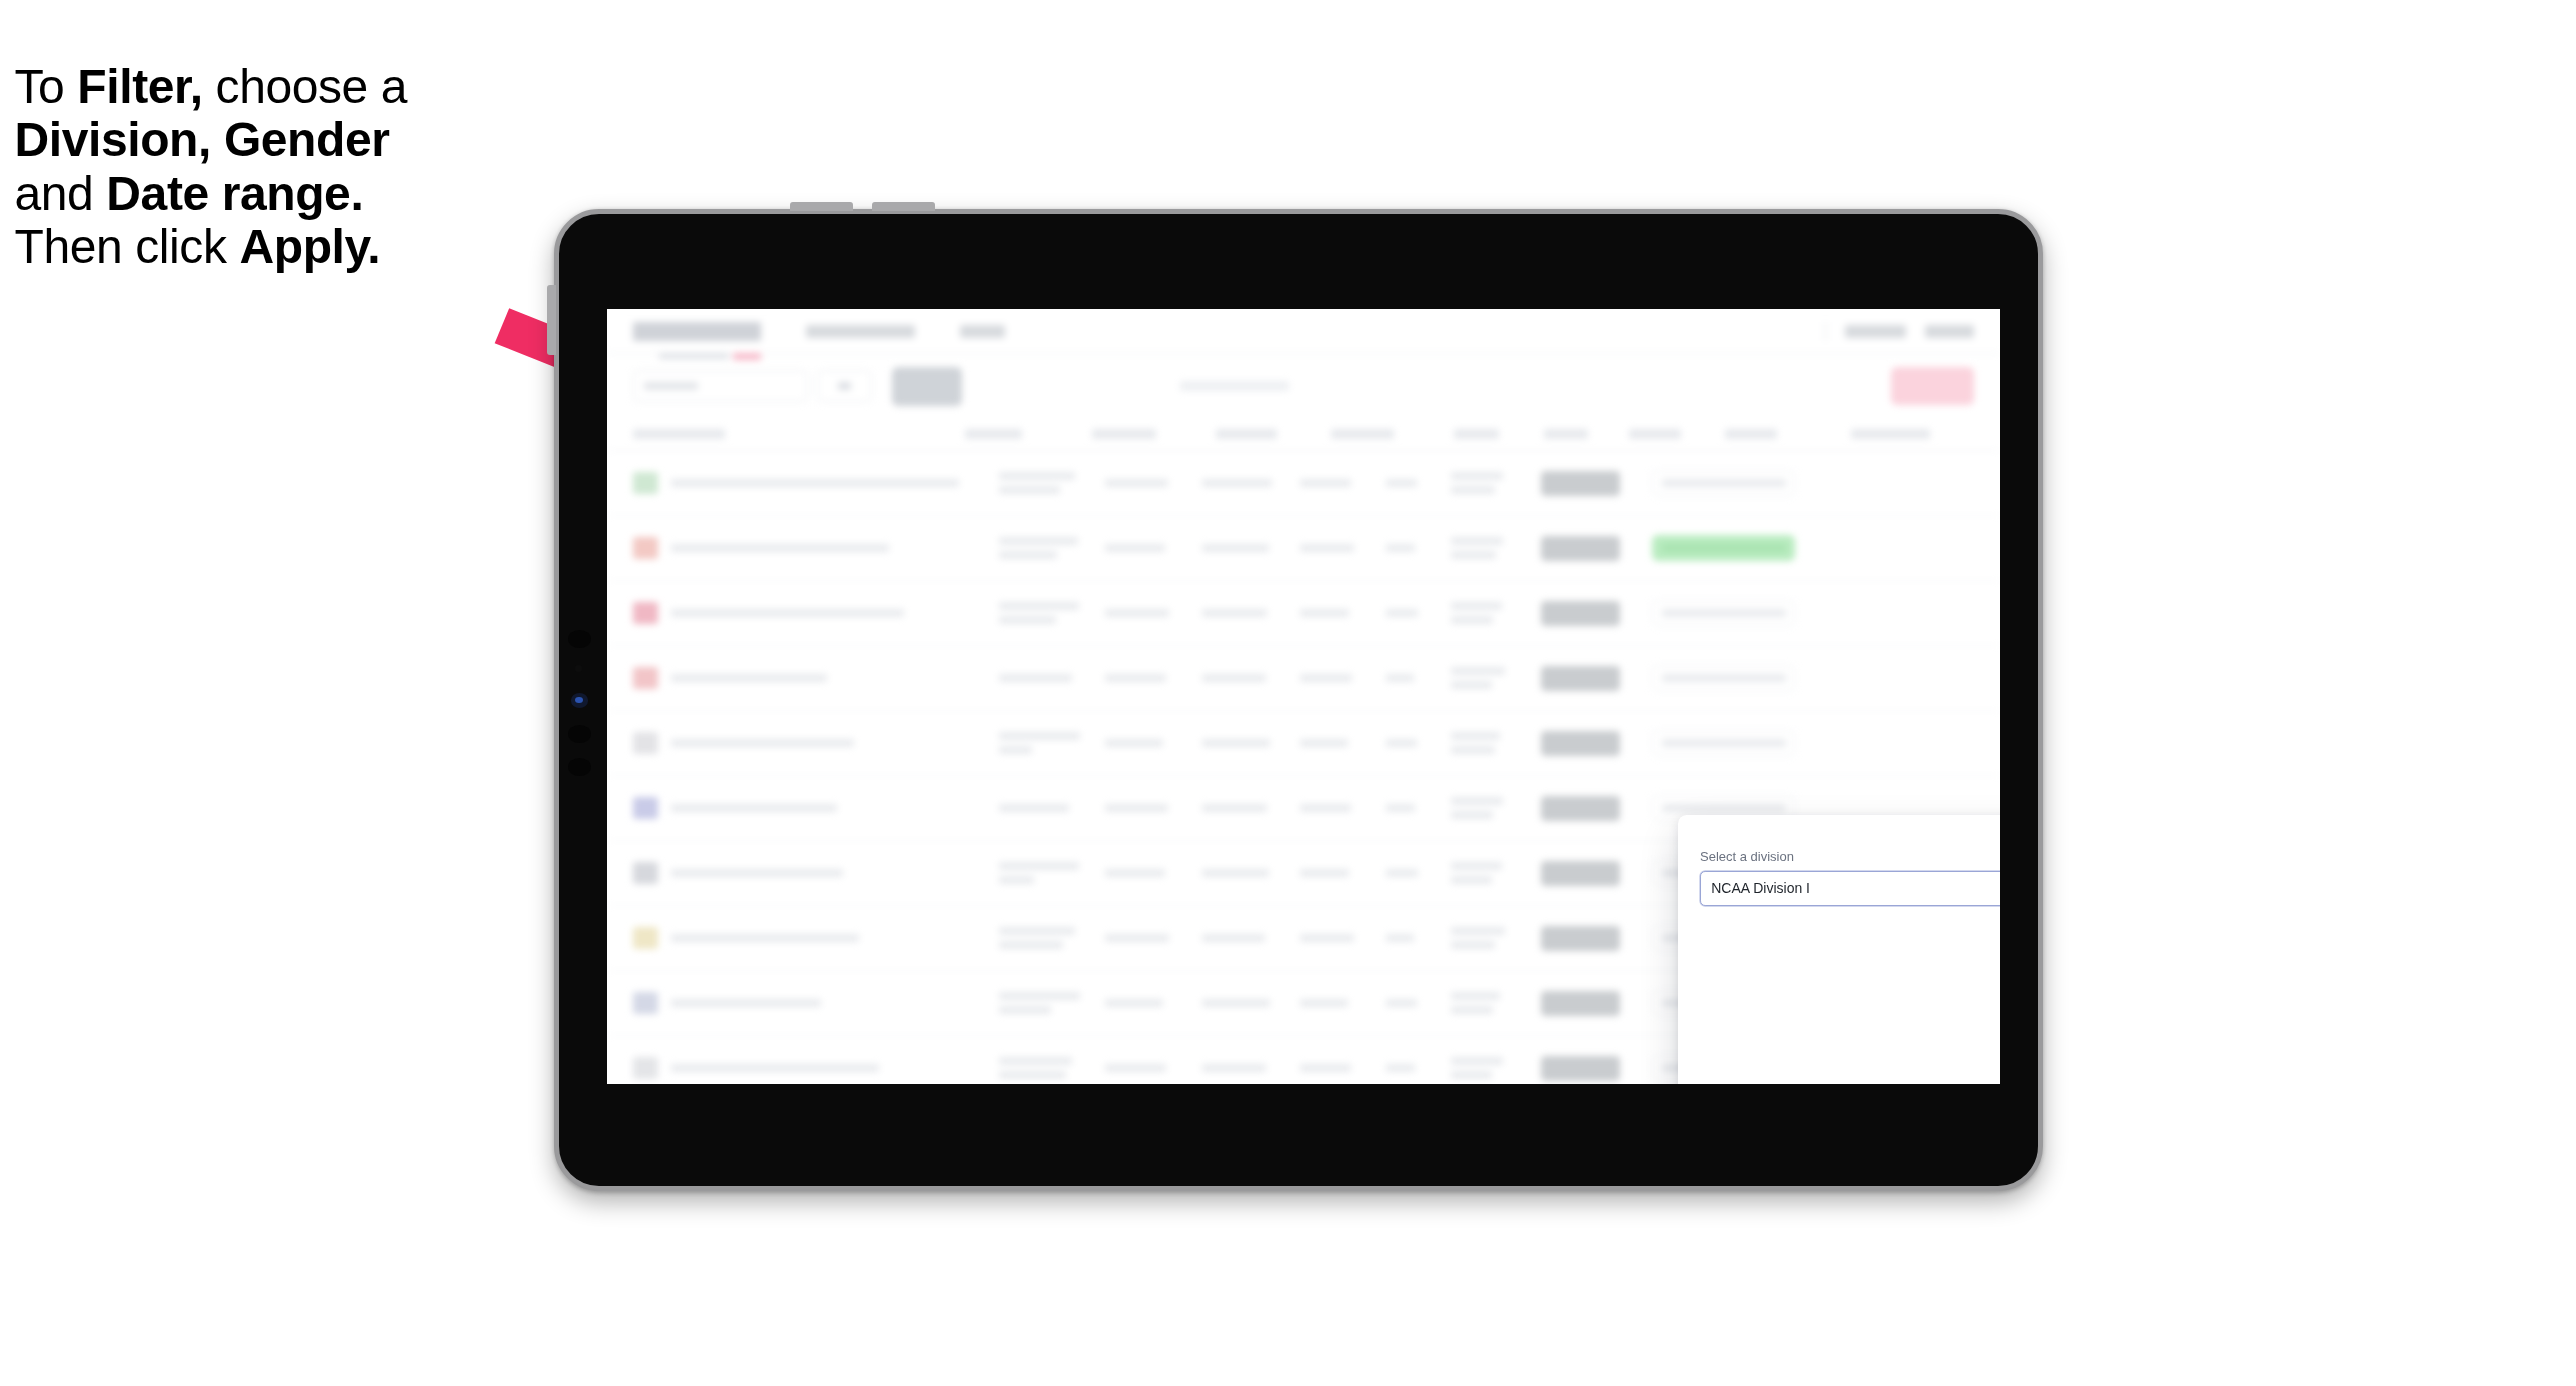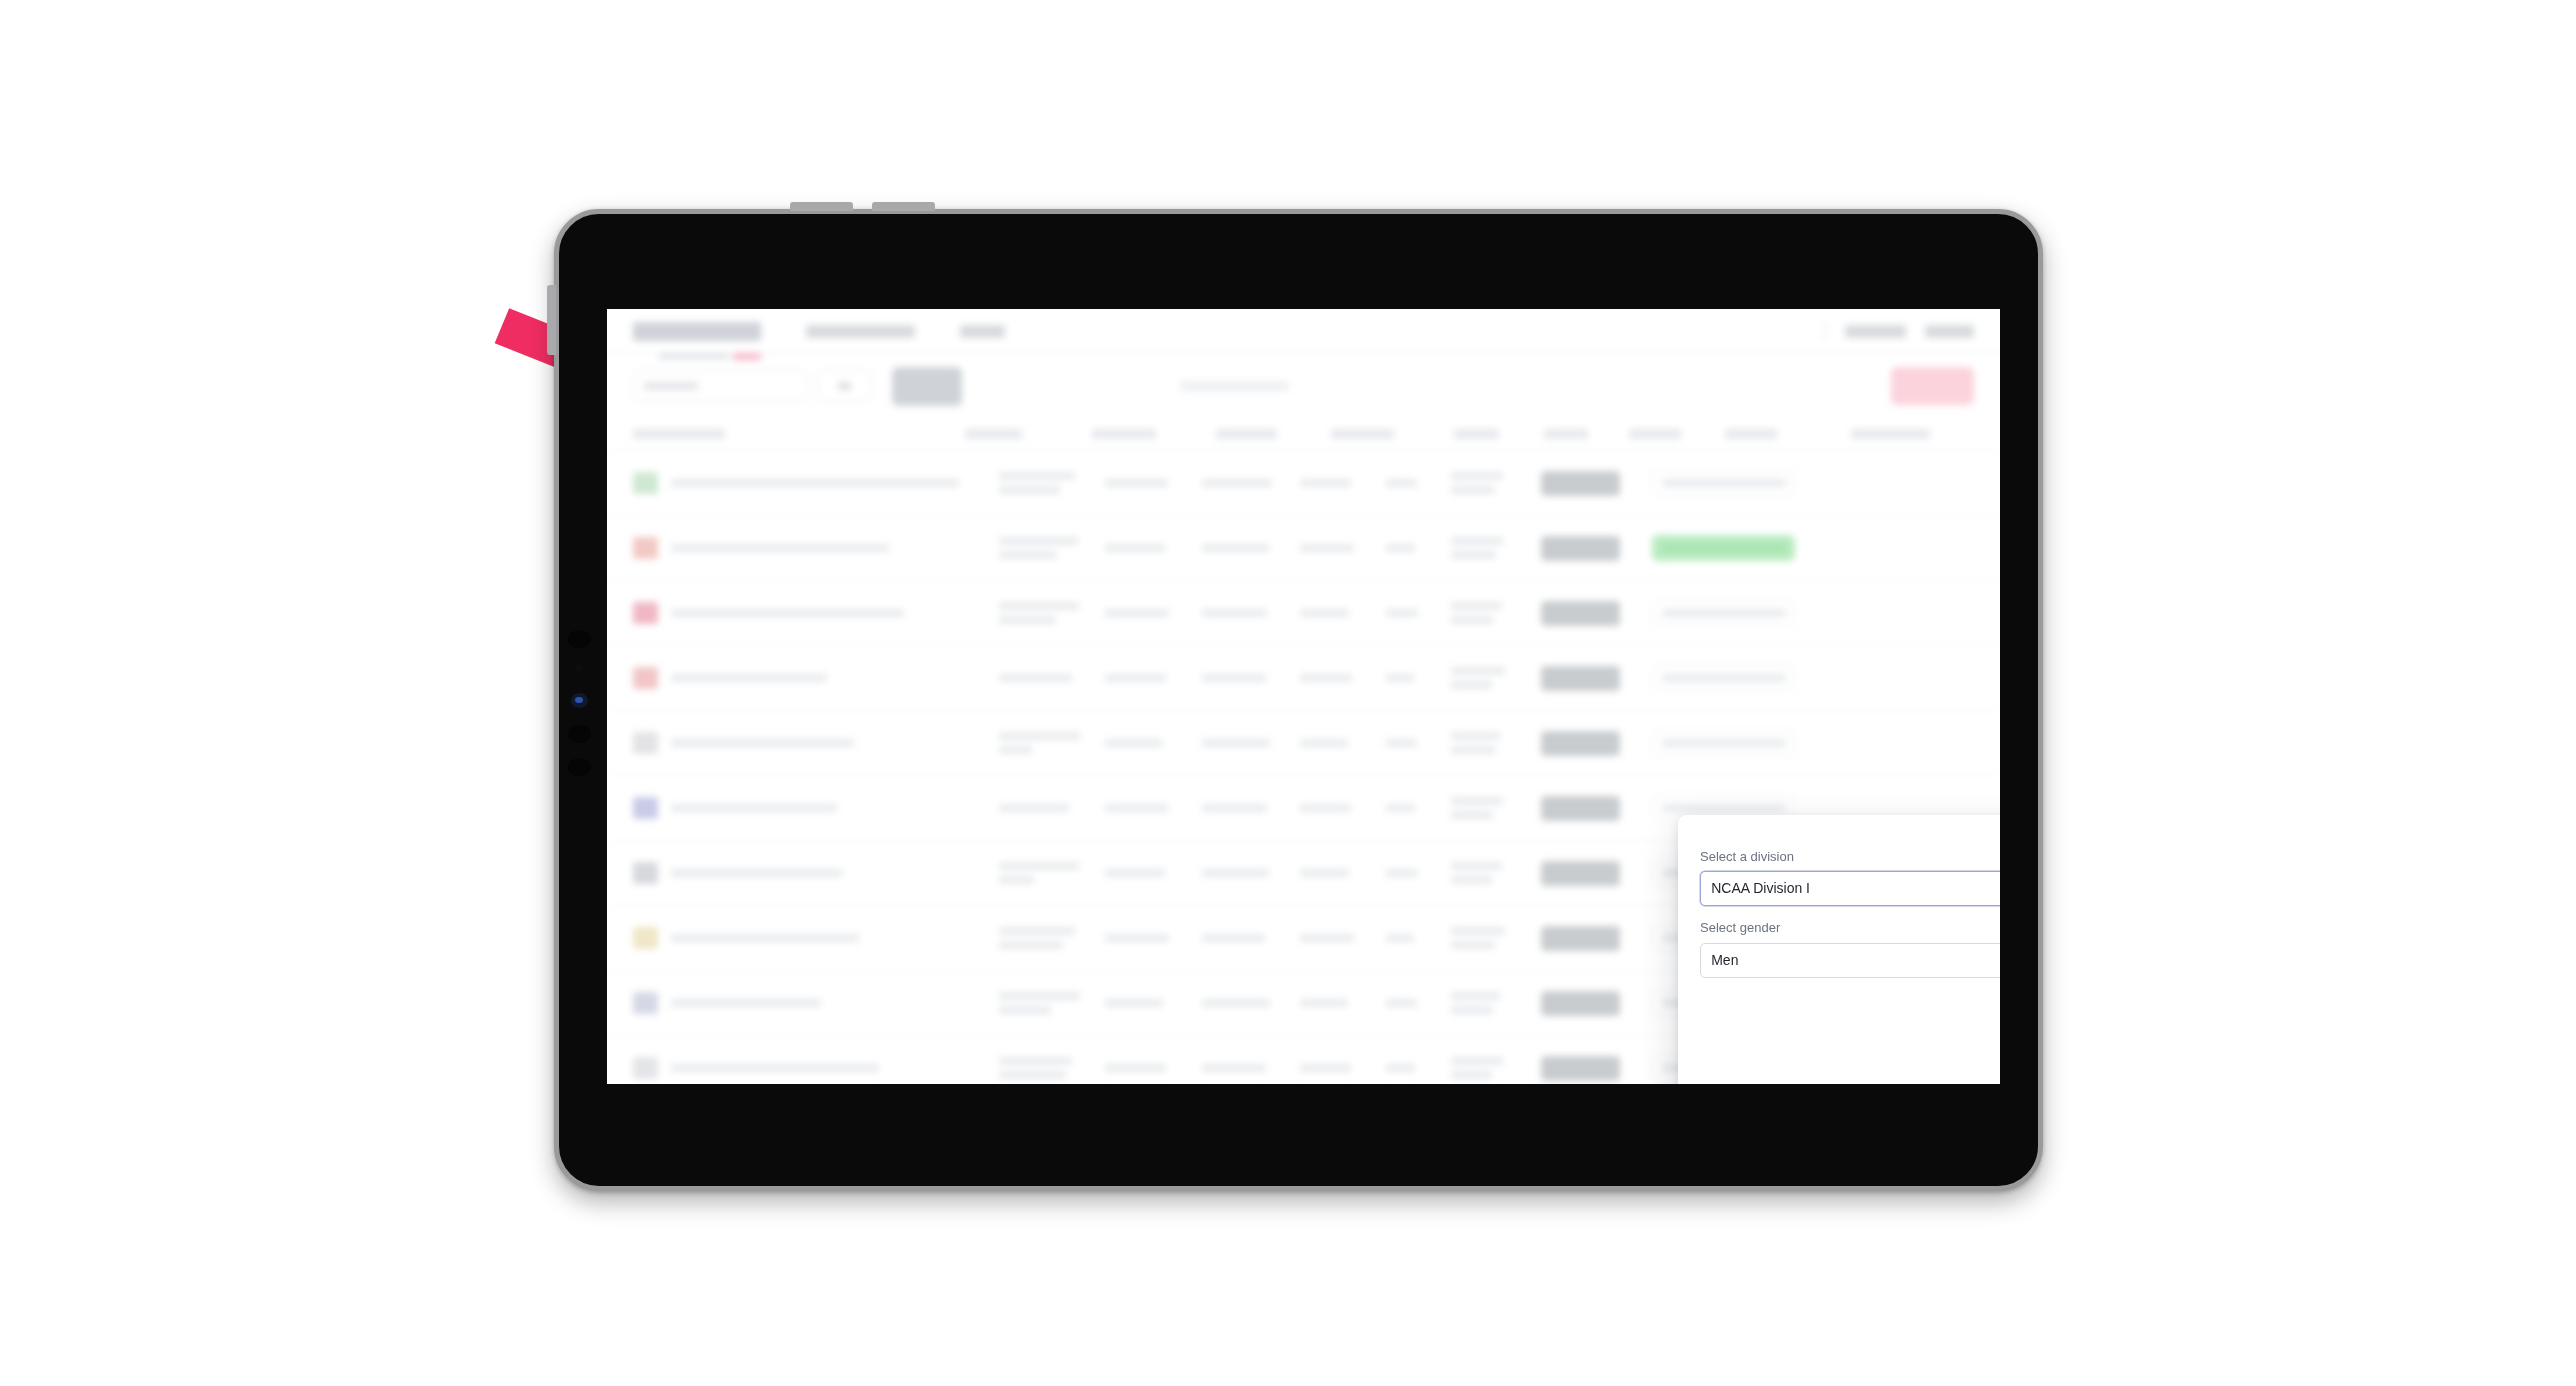--- a/index.html
+++ b/index.html
@@ -119,20 +119,26 @@
     font-size: 14px; color:#1f242b; background:#fff;
   }
   .field-ctl.focused { border-color:#9aa6d6; box-shadow: 0 0 0 0.7px #c4cbe8; }
   .cal-ico { margin-right: 8.7px; display:flex; }
 </style>
 </head>
 <body>
 
 <div id="stage">
 
+  <div id="caption">
+    <span class="ln"><span>To </span><b>Filter,</b><span> choose a</span></span>
+    <span class="ln"><b>Division, Gender</b></span>
+    <span class="ln"><span>and </span><b>Date range.</b></span>
+    <span class="ln"><span>Then click </span><b>Apply.</b></span>
+  </div>
 
   <svg id="arrow" viewBox="0 0 3542 1906">
     <g fill="#ef2d63">
       <path d="M700 424 L1392 700 L1372 748 L680 472 Z"></path>
       <path d="M1455 726 L1330 688 L1384 812 Z"></path>
     </g>
   </svg>
 
   <div id="tablet">
     <div class="side-btn" id="btn-vol-a"></div>
@@ -503,27 +509,20 @@
       <div id="modal">
 
         <div class="field">
           <div class="field-label">Select a division</div>
           <div class="field-ctl focused">
             <span>NCAA Division I</span>
 
           </div>
         </div>
 
-        <div class="field">
-          <div class="field-label">Select gender</div>
-          <div class="field-ctl">
-            <span>Men</span>
-
-          </div>
-        </div>
 
 
       </div>
 
     </div>
   </div>
 </div>
 
 
 </body></html>

